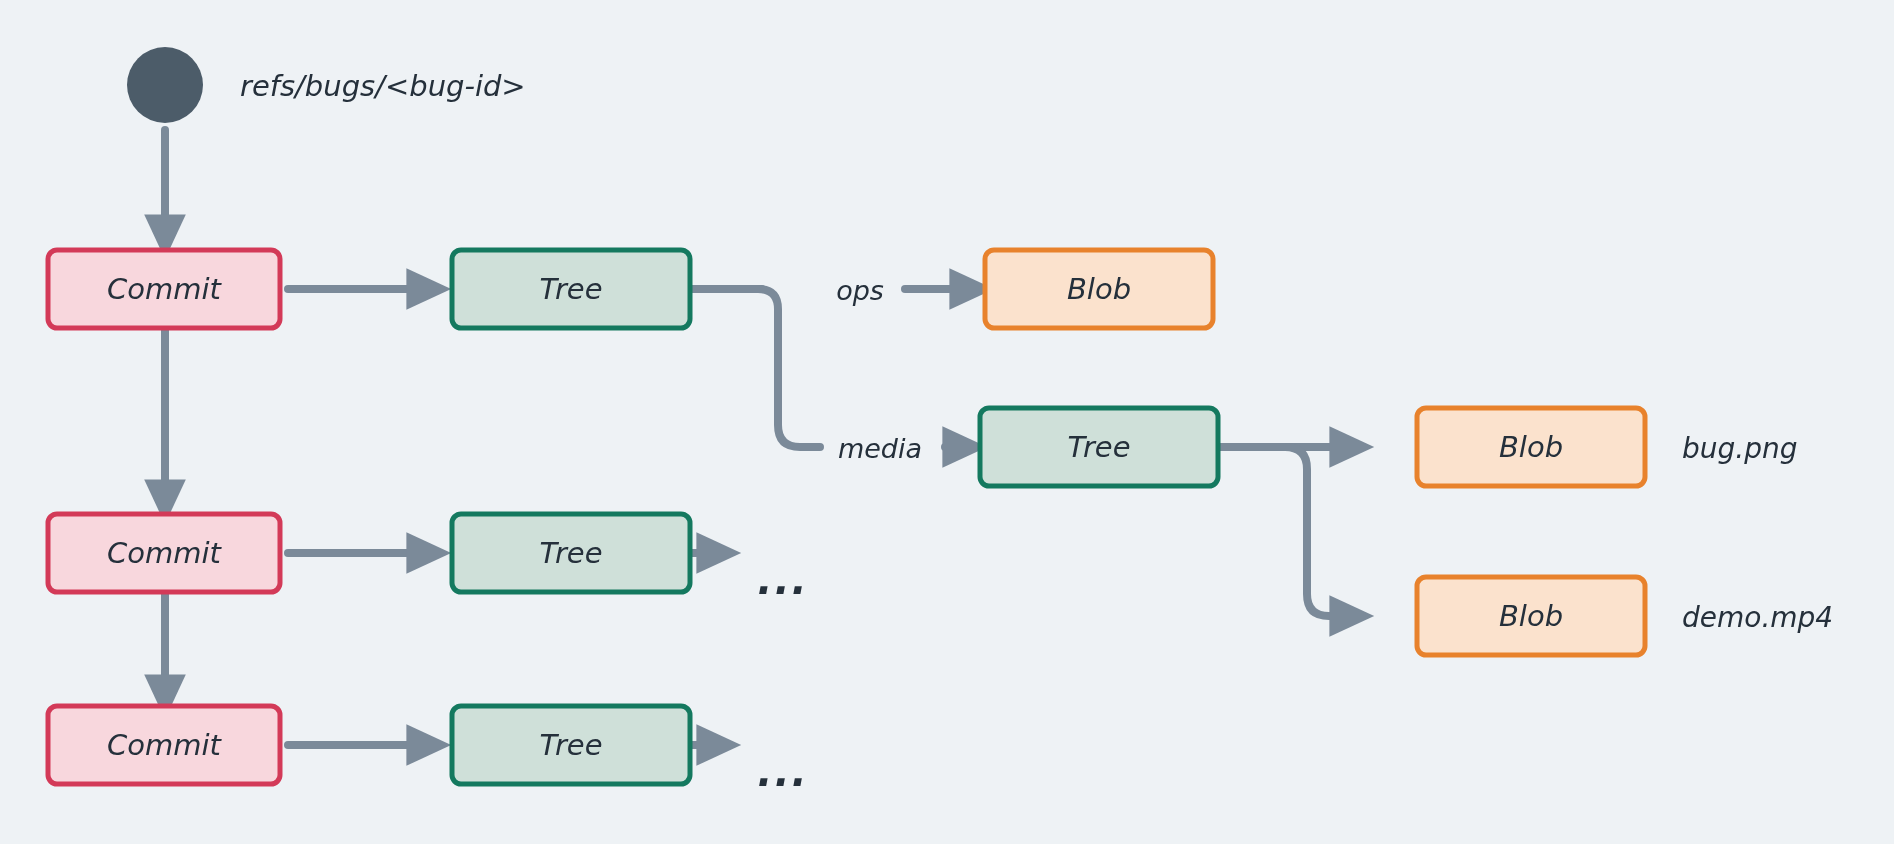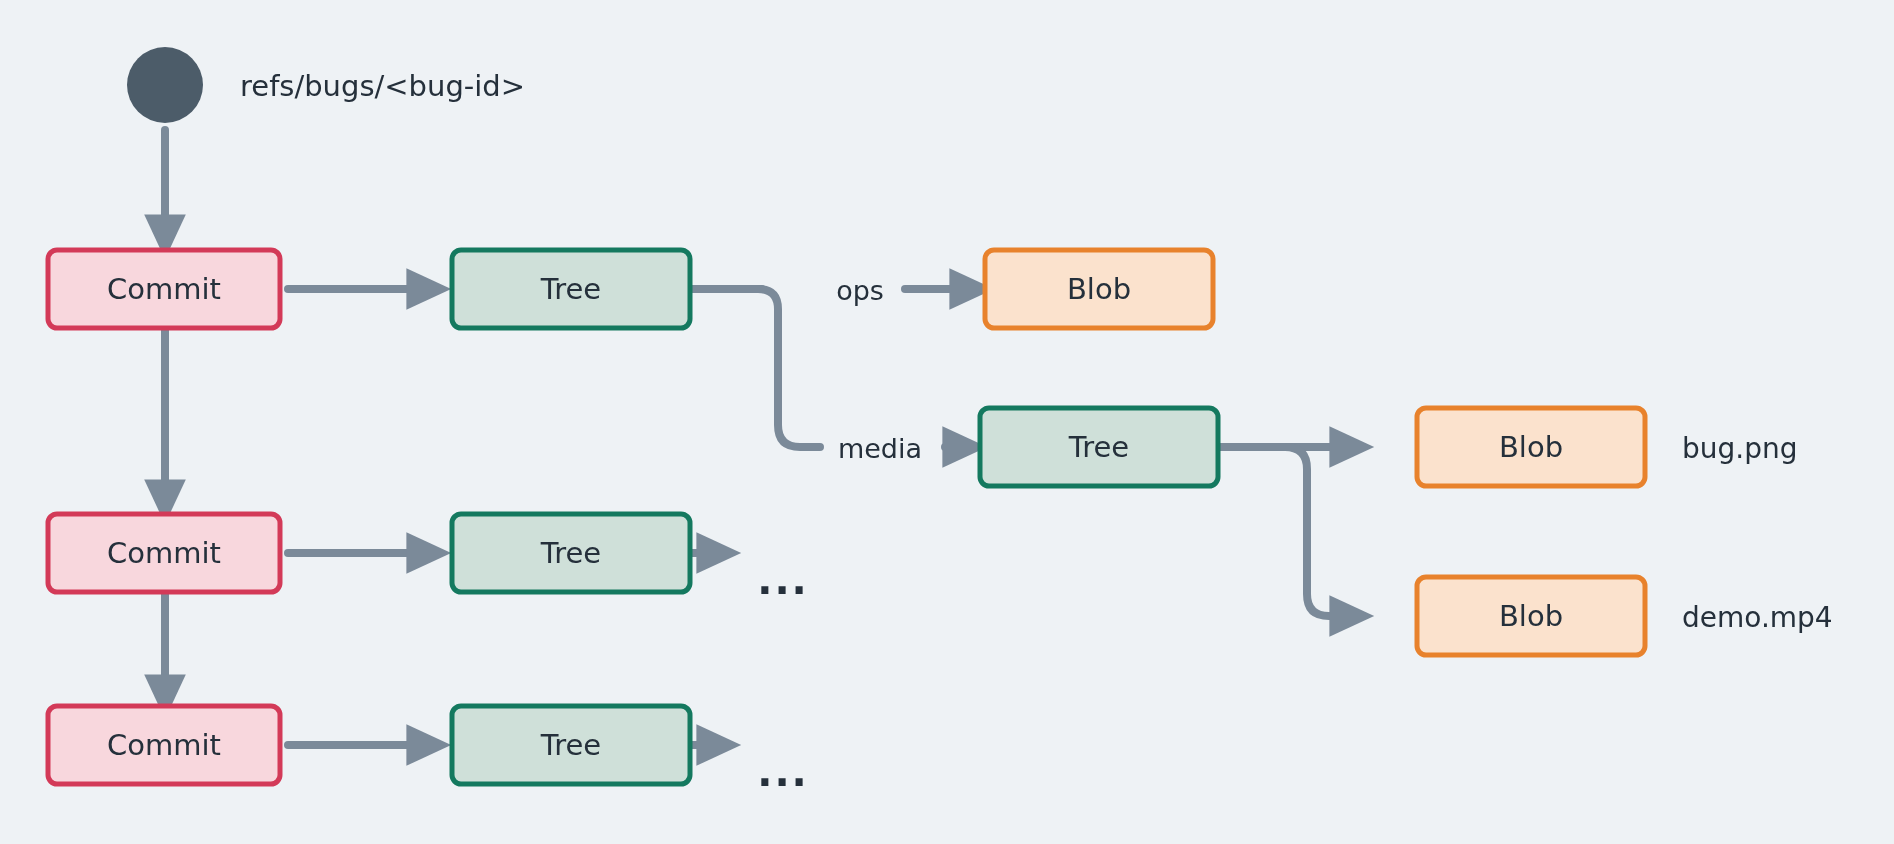--- a/index.html
+++ b/index.html
@@ -10,20 +10,21 @@
     width: 1894px;
     height: 844px;
     background: #eef2f5;
     font-family: "DejaVu Sans", sans-serif;
     overflow: hidden;
   }
   #diagram-root {
     position: relative;
     width: 1894px;
     height: 844px;
+    font-style: italic;
   }
   svg.diagram {
     display: block;
     width: 1894px;
     height: 844px;
   }
   .node-label {
     font-family: "DejaVu Sans", sans-serif;
     font-size: 29px;
     fill: #25303b;

